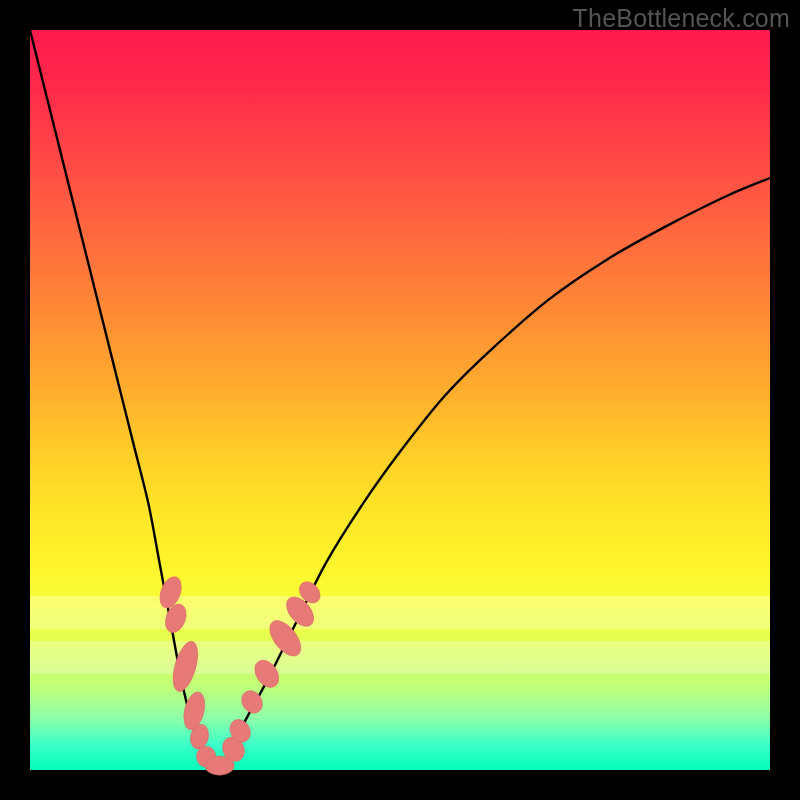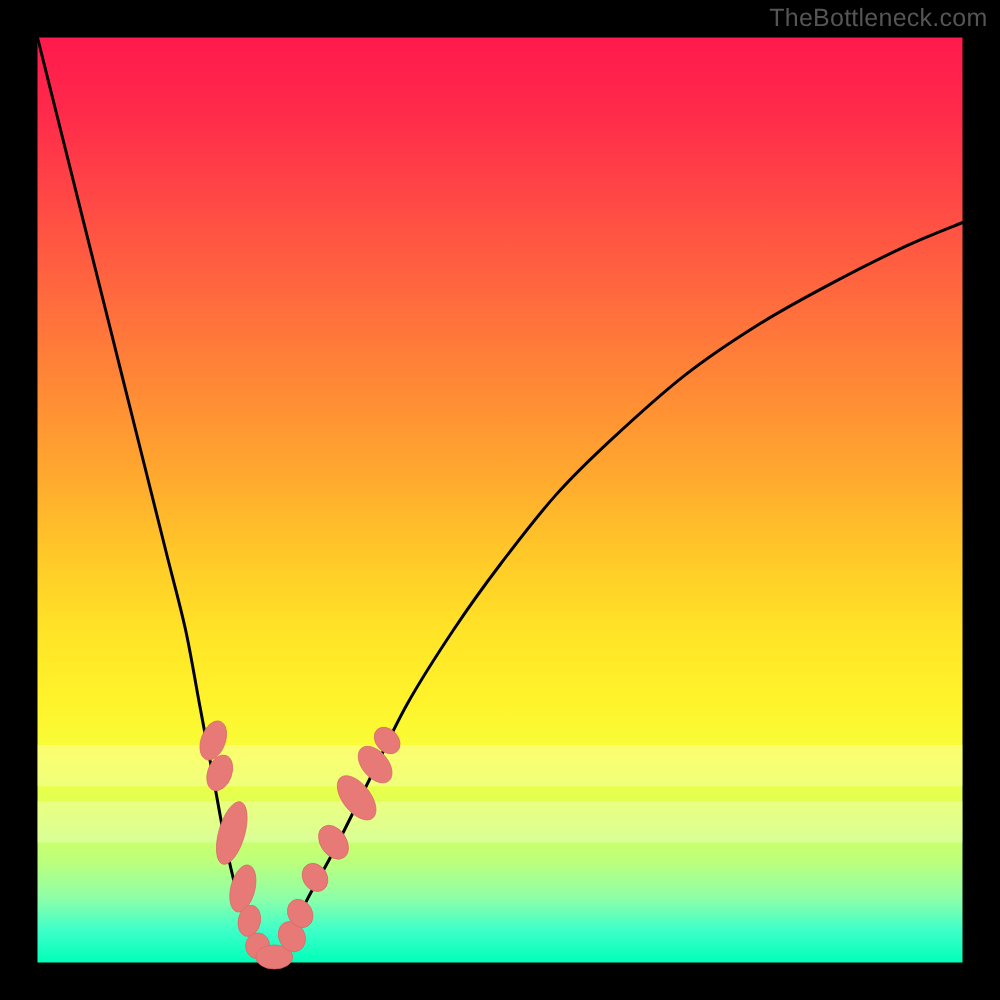--- a/index.html
+++ b/index.html
@@ -48,21 +48,21 @@
     position: absolute;
     left: 0;
     width: 100%;
     background: rgba(255,255,255,0.28);
   }
   .watermark {
     position: absolute;
     top: 4px;
     right: 10px;
     color: #555;
-    font-size: 20px;
+    font-size: 25px;
     letter-spacing: 0.2px;
     font-weight: 400;
   }
   svg.curve {
     position: absolute;
     left: 30px;
     top: 30px;
     width: 740px;
     height: 740px;
     overflow: visible;

